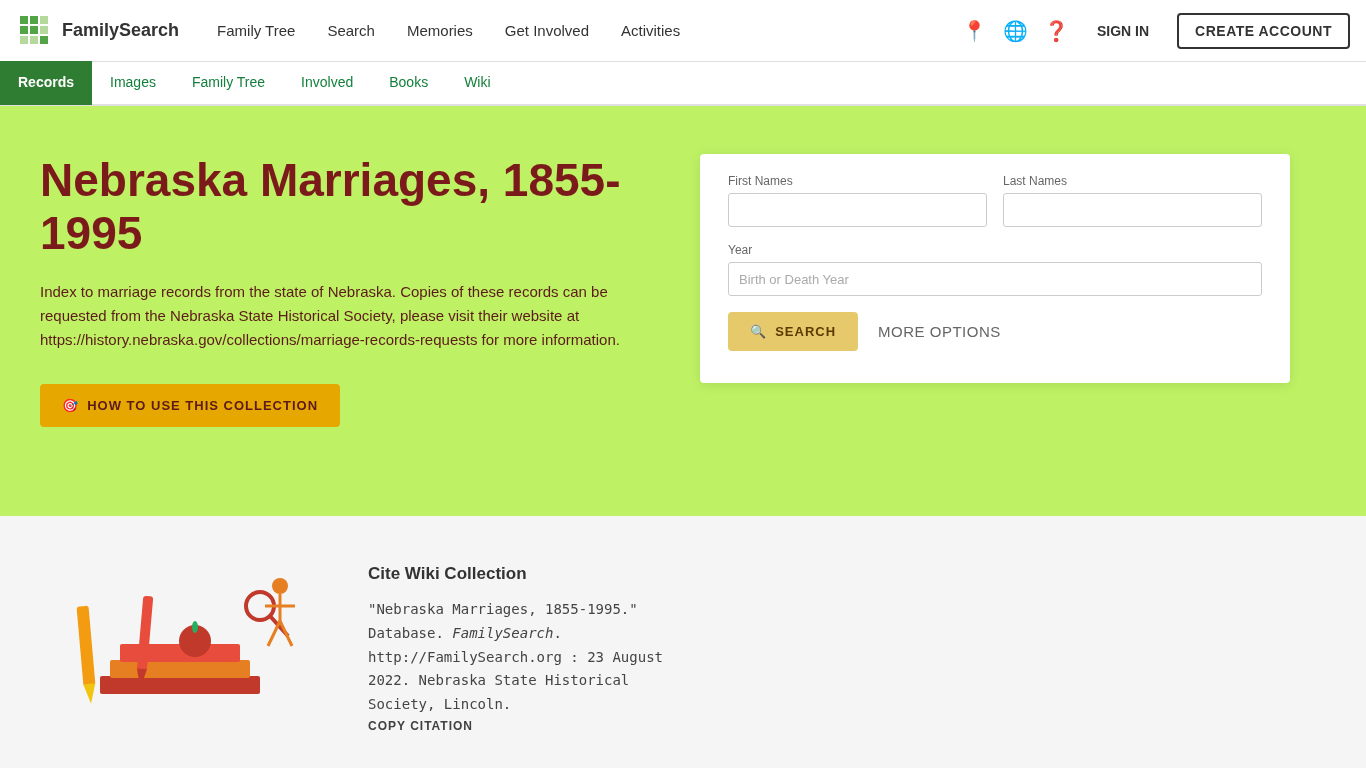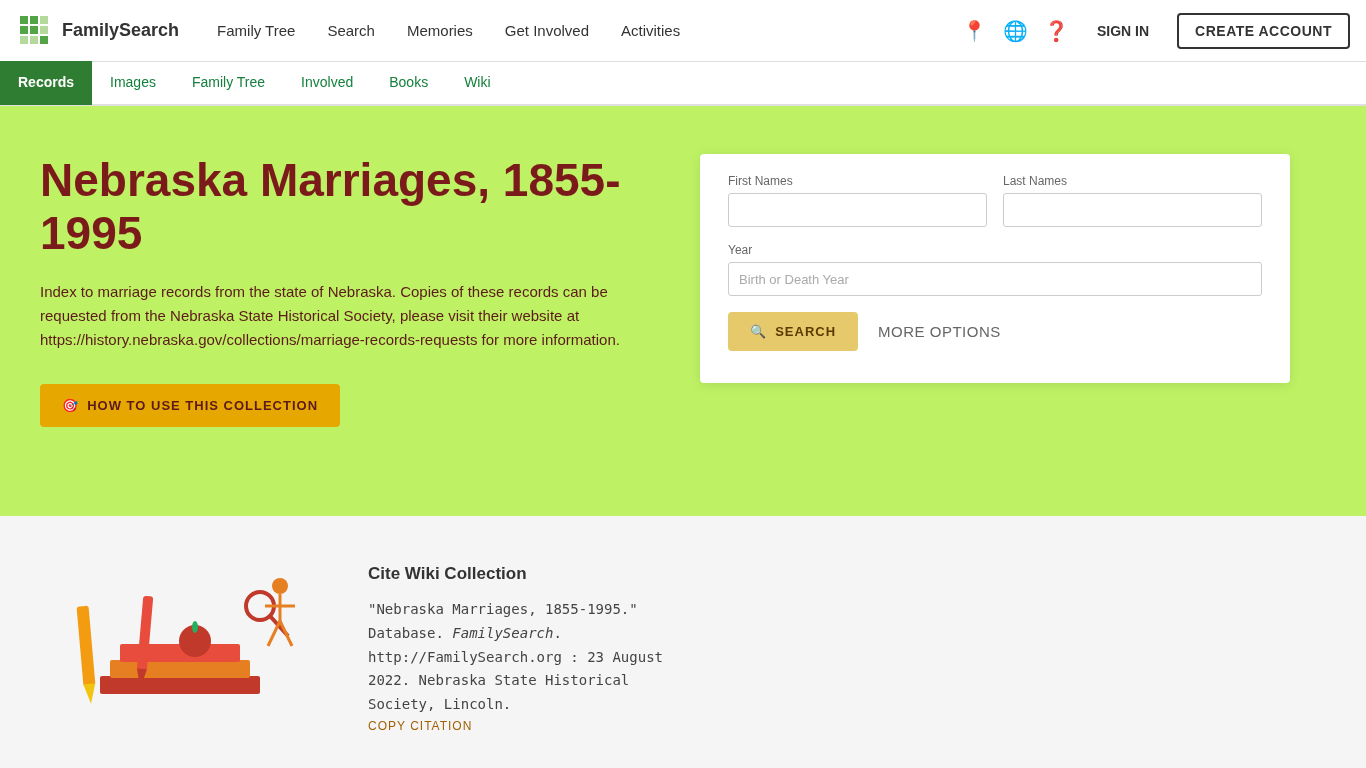--- a/index.html
+++ b/index.html
@@ -239,22 +239,22 @@
       font-size: 14px;
       color: #444;
       line-height: 1.7;
       font-family: monospace;
     }
     #cite-text em {
       font-style: italic;
     }
     #copy-citation-btn {
       font-size: 12px;
-      font-weight: 400;
-      color: #a16207;
+      font-weight: 700;
+      color: #404040;
       text-transform: uppercase;
       letter-spacing: 1px;
       background: none;
       border: none;
       cursor: pointer;
     }
 
     
     .illus-svg { width: 280px; height: 180px; }
   </style>

